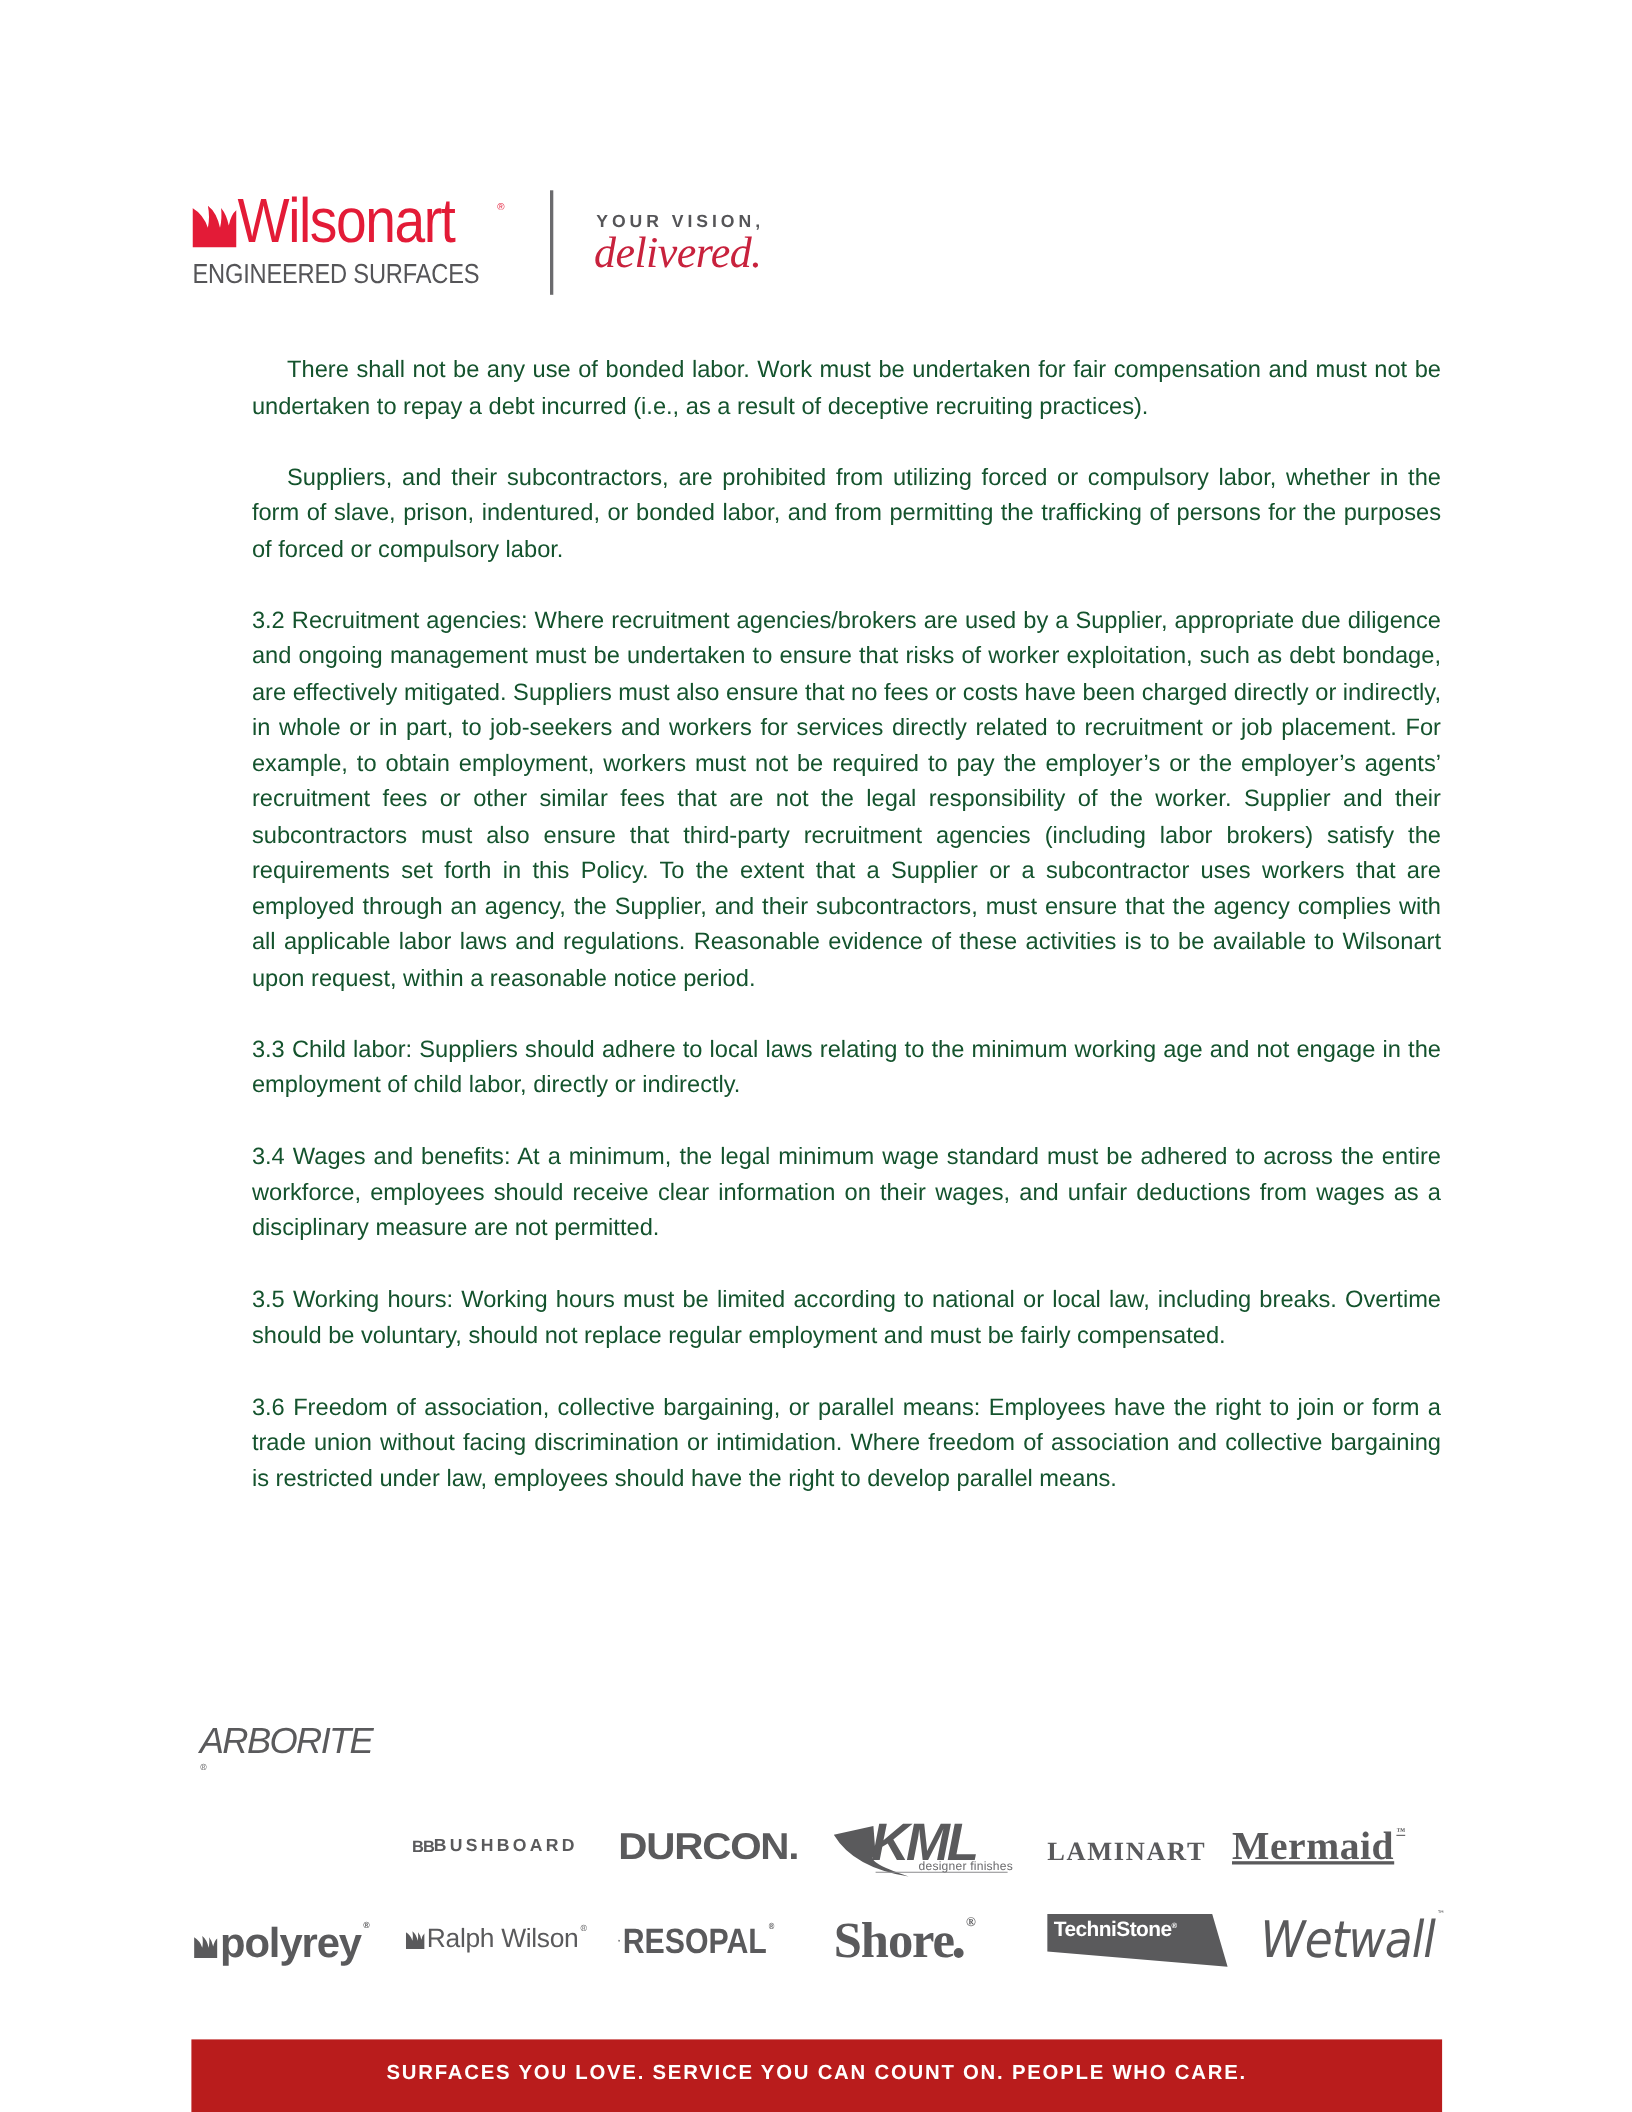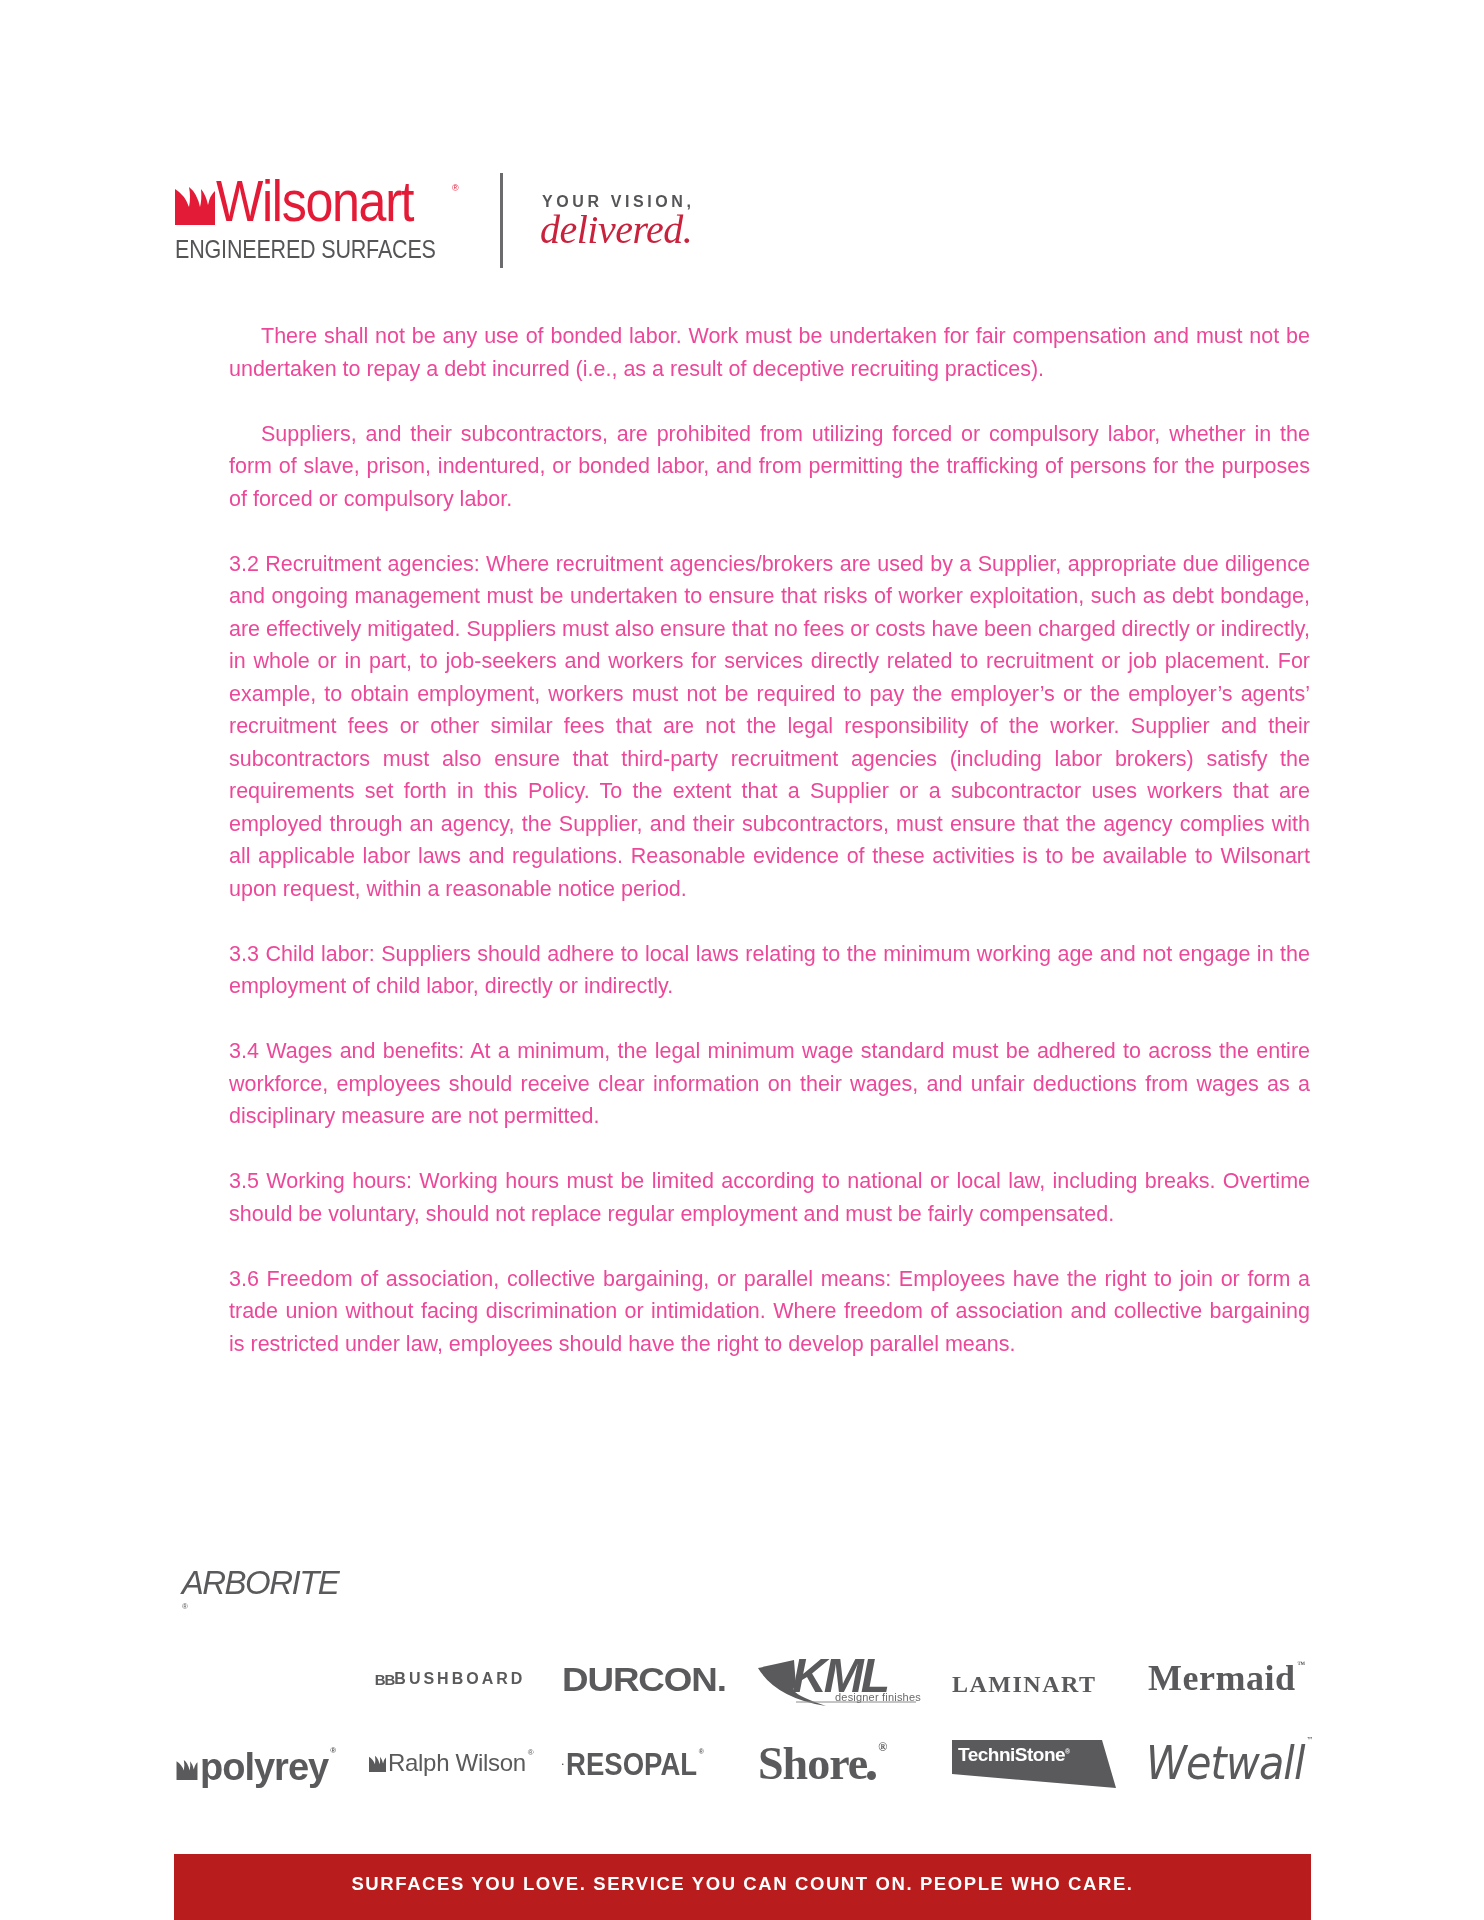--- a/index.html
+++ b/index.html
@@ -8,38 +8,38 @@
   
   .logo-icon { position: absolute; left: 175px; top: 183px; width: 40px; height: 42px; }
   .logo-word { position: absolute; left: 216px; top: 168px; font-family: "Liberation Sans", sans-serif; font-size: 57px; line-height: 66px; color: #e31b37; letter-spacing: -1.5px; transform: scaleX(0.88); transform-origin: left top; }
   .logo-reg { position: absolute; left: 452px; top: 183px; font-size: 9px; color: #e31b37; }
   .logo-sub { position: absolute; left: 175px; top: 234px; font-size: 25px; line-height: 30px; color: #555558; letter-spacing: -0.2px; transform: scaleX(0.86); transform-origin: left top; white-space: nowrap; }
   .header-divider { position: absolute; left: 500px; top: 173px; width: 3px; height: 95px; background: #6b6b6e; }
   .tag-top { position: absolute; left: 542px; top: 193px; font-size: 16px; font-weight: bold; letter-spacing: 3.6px; color: #555558; white-space: nowrap; }
   .tag-bottom { position: absolute; left: 540px; top: 208px; font-family: "Liberation Serif", serif; font-style: italic; font-size: 40px; line-height: 44px; color: #c8223d; letter-spacing: -0.5px; white-space: nowrap; }
 
   
-  .body-text { position: absolute; left: 229px; top: 320px; width: 1081px; color: #ec4899; font-family: "Liberation Sans", sans-serif; font-size: 21.5px; line-height: 32.5px; }
+  .body-text { position: absolute; left: 229px; top: 320px; width: 1081px; color: #14532d; font-family: "Liberation Sans", sans-serif; font-size: 21.5px; line-height: 32.5px; }
   .para { margin: 0 0 32.5px 0; text-align: justify; text-align-last: left; }
   .para.indent { text-indent: 32px; }
 
   
   .brand { position: absolute; color: #5a5a5c; white-space: nowrap; display: flex; align-items: center; justify-content: flex-start; }
   .arborite { left: 180px; top: 1564px; width: 160px; height: 36px; font-size: 33px; letter-spacing: -1.5px; font-style: italic; flex-direction: column; }
   .arborite span.tm, .brand .tm { font-size: 8px; align-self: flex-start; margin-left: 2px; font-style: normal; letter-spacing: 0; }
   .bushboard { left: 369px; top: 1658px; width: 162px; height: 42px; flex-direction: row; align-items: center; justify-content: center; }
   .bushboard .bb-mark { font-size: 15px; font-weight: bold; letter-spacing: -1px; line-height: 15px; }
   .bushboard .bb-word { font-size: 16px; letter-spacing: 3px; line-height: 22px; font-weight: bold; }
   .durcon { left: 562px; top: 1662px; width: 165px; height: 34px; font-size: 34px; font-weight: bold; letter-spacing: -1px; transform: scaleX(1.08); transform-origin: left center; }
   .kml { left: 756px; top: 1650px; width: 168px; height: 58px; }
   .kml .kml-word { position: absolute; left: 36px; top: -2px; font-size: 48px; font-weight: bold; letter-spacing: -3px; font-style: italic; }
   .kml .kml-sub { position: absolute; left: 79px; top: 41px; font-size: 11px; letter-spacing: 0.2px; color: #6a6a6c; }
   .kml svg { position: absolute; left: 0; top: 8px; }
   .laminart { left: 952px; top: 1670px; width: 165px; height: 28px; font-family: "Liberation Serif", serif; font-size: 24px; font-weight: bold; letter-spacing: 1.5px; }
-  .mermaid { left: 1148px; top: 1660px; width: 165px; height: 36px; font-family: "Liberation Serif", serif; font-size: 36px; font-weight: bold; letter-spacing: 0.5px; }
+  .mermaid { left: 1120px; top: 1660px; width: 165px; height: 36px; font-family: "Liberation Serif", serif; font-size: 36px; font-weight: bold; letter-spacing: 0.5px; text-decoration: underline; }
   .polyrey { left: 176px; top: 1746px; width: 165px; height: 42px; font-size: 38px; font-weight: bold; letter-spacing: -1px; }
   .ralph { left: 369px; top: 1748px; width: 165px; height: 30px; font-size: 24px; letter-spacing: -0.3px; }
   .resopal { left: 562px; top: 1747px; width: 165px; height: 34px; font-size: 32px; font-weight: bold; letter-spacing: 0px; transform: scaleX(0.86); transform-origin: left center; }
   .shore { left: 758px; top: 1740px; width: 165px; height: 46px; font-family: "Liberation Serif", serif; font-size: 46px; font-weight: bold; letter-spacing: -1px; }
   .technistone { left: 952px; top: 1740px; width: 165px; height: 50px; }
   .technistone svg { position: absolute; left: 0; top: 0; }
   .technistone .ts-word { position: absolute; left: 6px; top: 4px; color: #ffffff; font-size: 19px; font-weight: bold; letter-spacing: -0.5px; }
   .wetwall { left: 1146px; top: 1736px; width: 168px; height: 54px; font-family: "DejaVu Sans", sans-serif; font-size: 46px; font-weight: normal; letter-spacing: -1px; font-style: italic; transform: scaleX(0.9); transform-origin: left center; }
 
   

